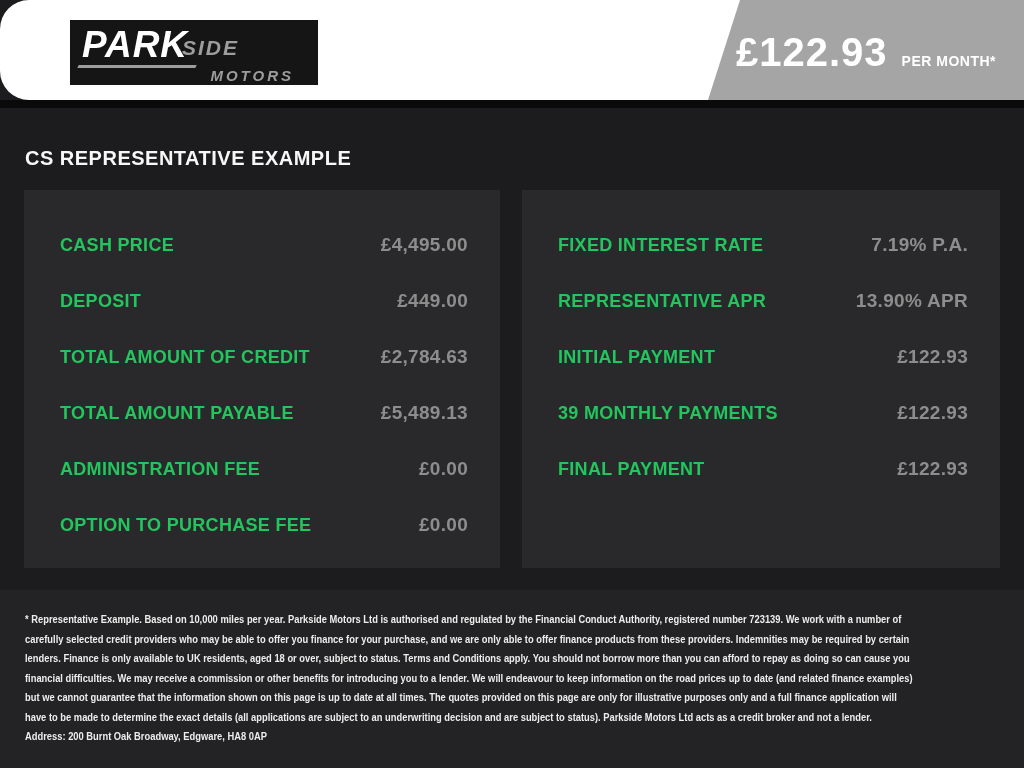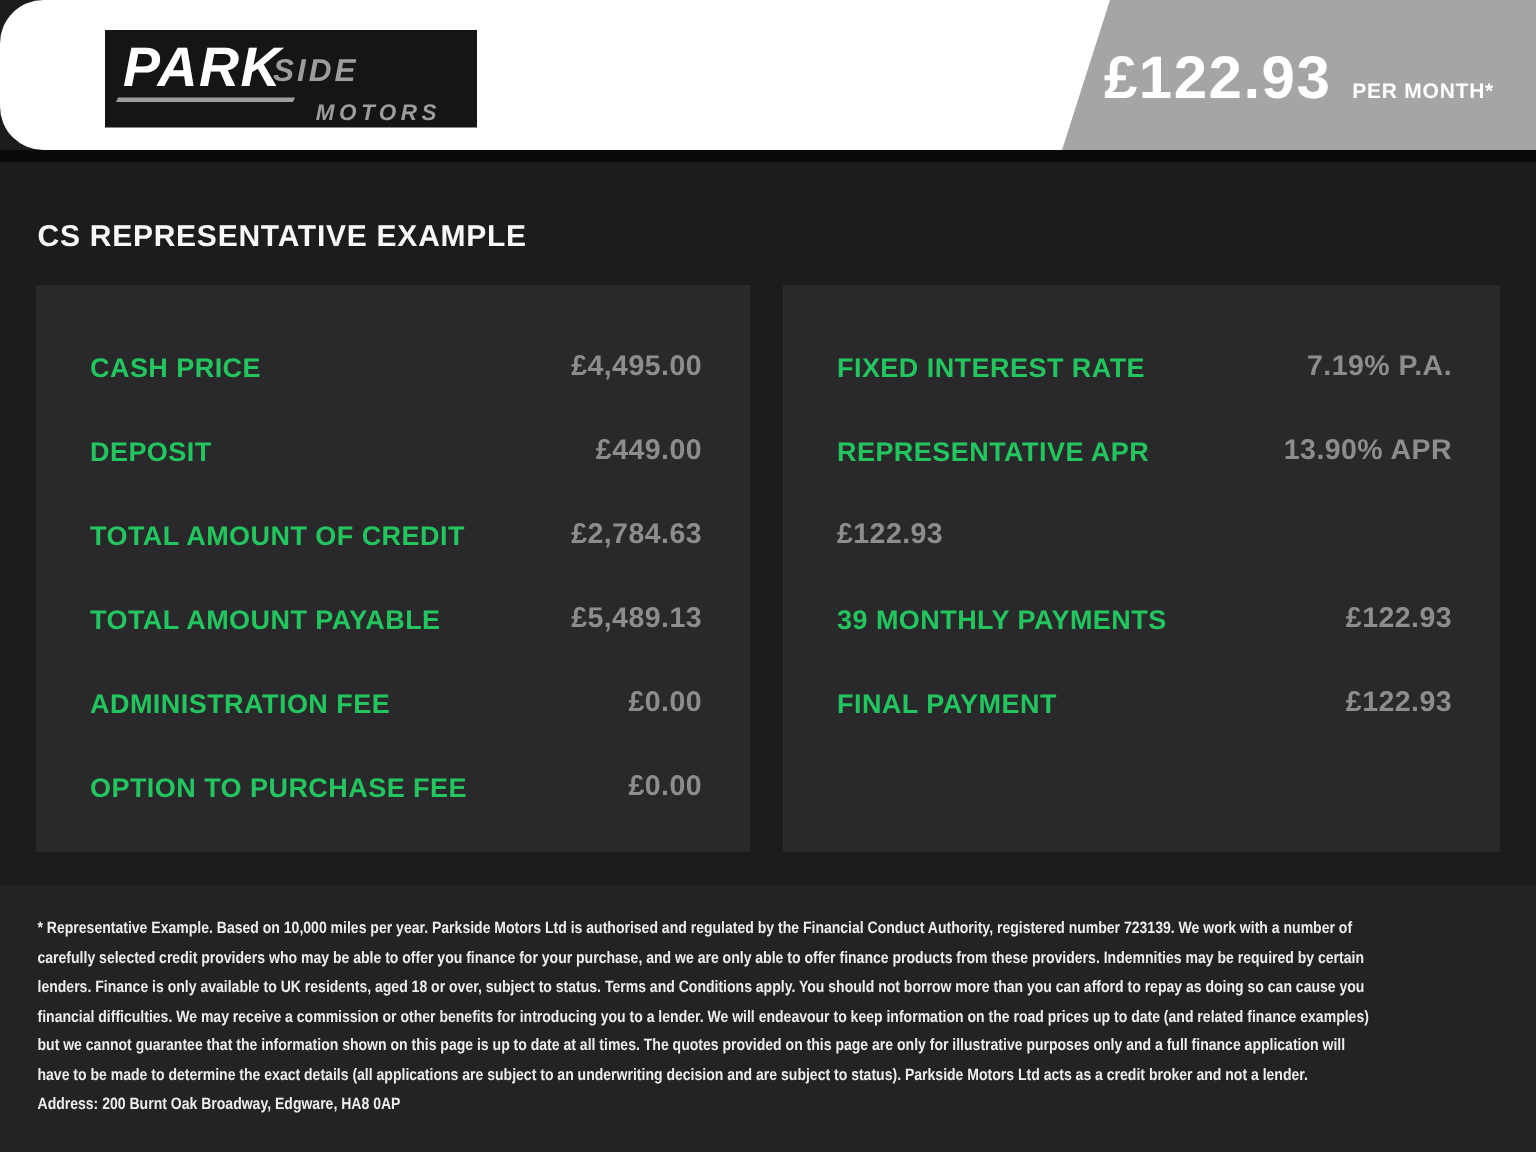--- a/index.html
+++ b/index.html
@@ -102,20 +102,21 @@
   <div class="panel panel-right">
     <div class="finance-row">
       <span class="row-label">FIXED INTEREST RATE</span>
       <span class="row-value">7.19% P.A.</span>
     </div>
     <div class="finance-row">
       <span class="row-label">REPRESENTATIVE APR</span>
       <span class="row-value">13.90% APR</span>
     </div>
     <div class="finance-row">
+      <span class="row-label">INITIAL PAYMENT</span>
       <span class="row-value">£122.93</span>
     </div>
     <div class="finance-row">
       <span class="row-label">39 MONTHLY PAYMENTS</span>
       <span class="row-value">£122.93</span>
     </div>
     <div class="finance-row">
       <span class="row-label">FINAL PAYMENT</span>
       <span class="row-value">£122.93</span>
     </div>

